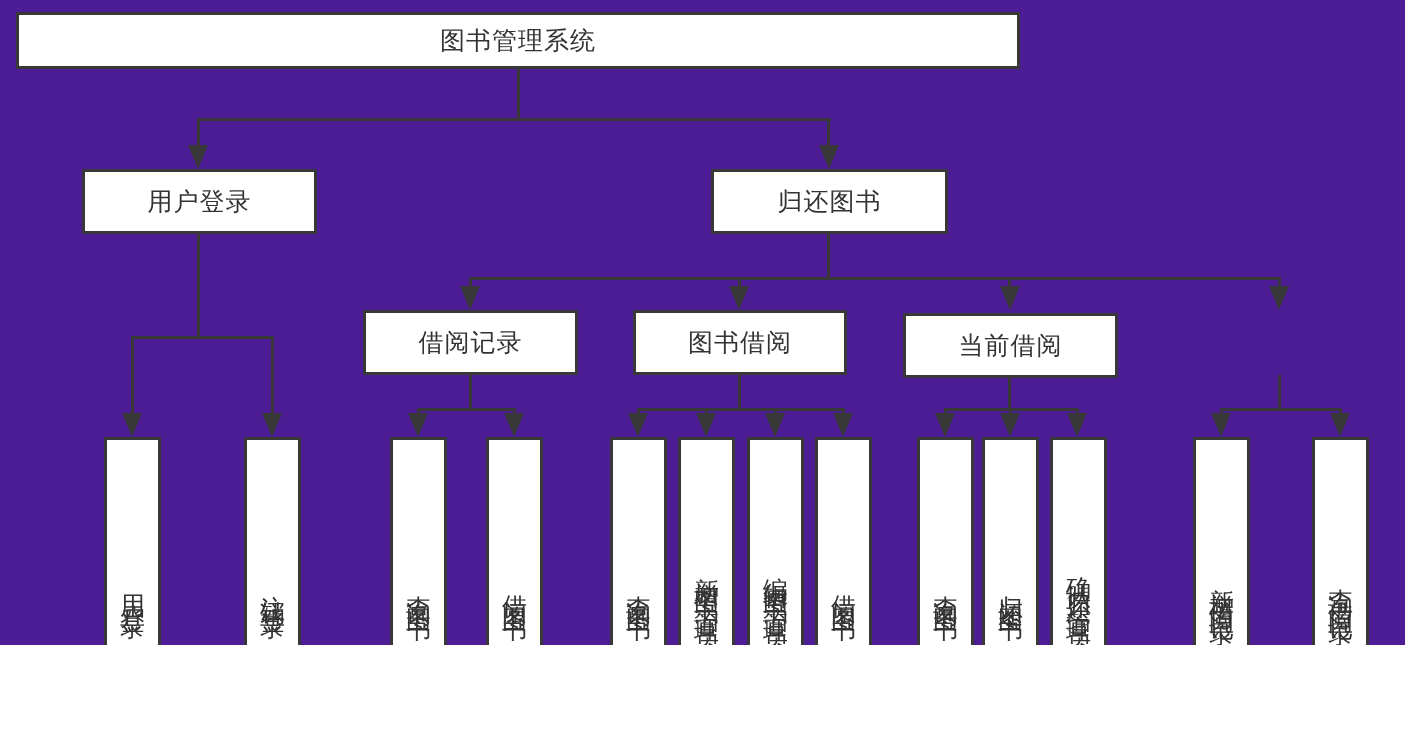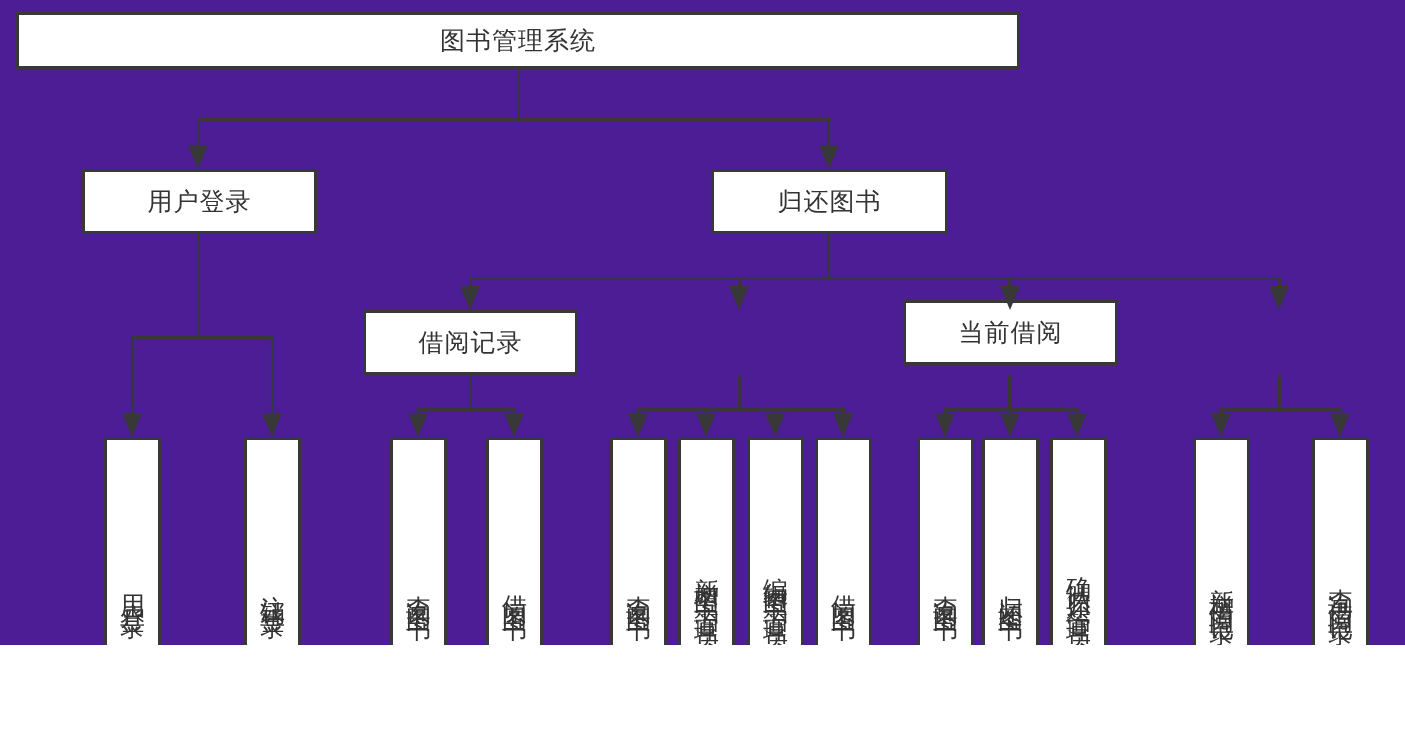--- a/index.html
+++ b/index.html
@@ -43,22 +43,23 @@
 <div class="canvas">
 
   <div class="node" style="left:16px;top:12px;width:1004px;height:57px">图书管理系统</div>
 
   <div class="node" style="left:82px;top:169px;width:235px;height:65px">用户登录</div>
 
   <div class="node" style="left:711px;top:169px;width:237px;height:65px">归还图书</div>
 
   <div class="node" style="left:363px;top:310px;width:215px;height:65px">借阅记录</div>
 
+  <div class="node" style="left:633px;top:310px;width:214px;height:65px">图书借阅</div>
 
-  <div class="node" style="left:903px;top:300px;width:215px;height:65px">当前借阅</div>
+  <div class="node" style="left:903px;top:313px;width:215px;height:65px">当前借阅</div>
 
 
   <div class="leaf" style="left:104px">
     <span>用户登录</span>
     </div>
   <div class="leaf" style="left:244px">
     <span>注销登录</span>
     </div>
 
   <div class="leaf" style="left:390px">

